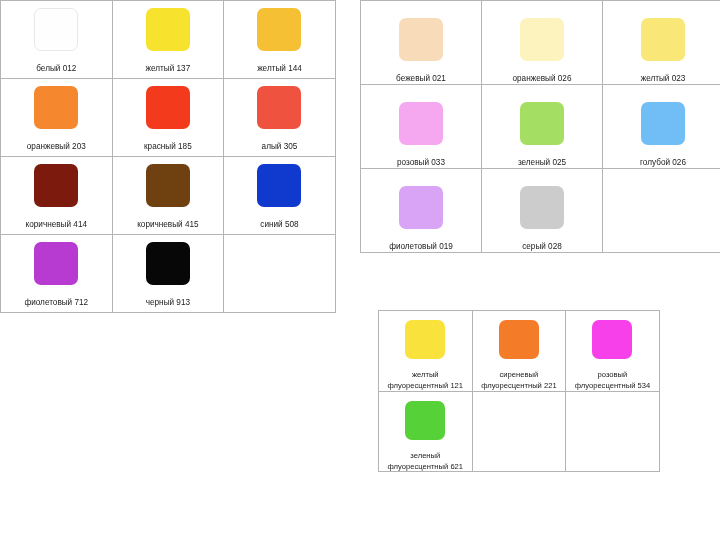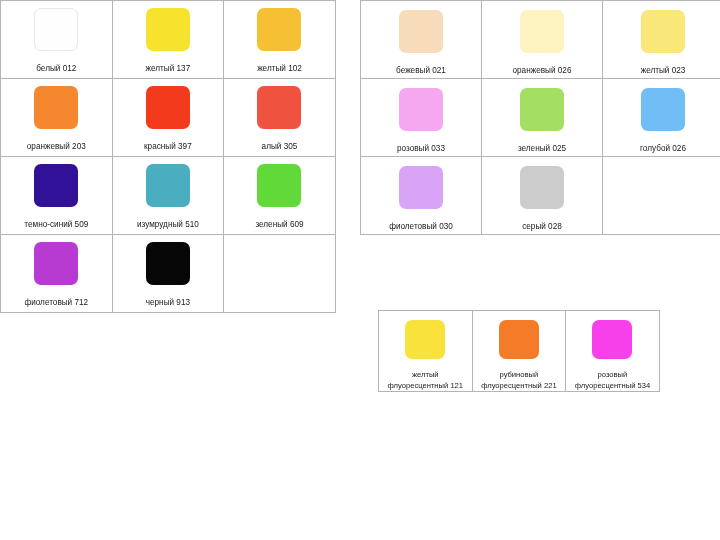--- a/index.html
+++ b/index.html
@@ -65,21 +65,21 @@
   #main-table .chip { width: 44px; height: 43px; }
   #main-table .cap { font-size: 8.2px; margin-top: 13px; }
 
   
   #pastel-table {
     left: 360px;
     top: 0px;
     width: 360px;
   }
   #pastel-table td { height: 77px; width: 120px; }
-  #pastel-table .cell-inner { padding-top: 9px; }
+  #pastel-table .cell-inner { padding-top: 17px; }
   #pastel-table .chip { width: 44px; height: 43px; }
   #pastel-table .cap { font-size: 8.2px; margin-top: 13px; }
 
   
   #fluor-table {
     left: 378px;
     top: 310px;
     width: 278px;
     border-radius: 15px;
   }
@@ -143,61 +143,61 @@
           </td>
           <td>
             <div class="cell-inner">
               <div class="chip" style="background: rgb(247, 227, 46);"></div>
               <div class="cap">желтый 137</div>
             </div>
           </td>
           <td>
             <div class="cell-inner">
               <div class="chip" style="background: rgb(245, 192, 51);"></div>
-              <div class="cap">желтый 102</div>
+              <div class="cap">желтый 144</div>
             </div>
           </td>
         </tr>
         <tr>
           <td>
             <div class="cell-inner">
               <div class="chip" style="background: rgb(245, 135, 46);"></div>
               <div class="cap">оранжевый 203</div>
             </div>
           </td>
           <td>
             <div class="cell-inner">
               <div class="chip" style="background: rgb(244, 58, 28);"></div>
-              <div class="cap">красный 397</div>
+              <div class="cap">красный 185</div>
             </div>
           </td>
           <td>
             <div class="cell-inner">
               <div class="chip" style="background: rgb(239, 83, 64);"></div>
               <div class="cap">алый 305</div>
             </div>
           </td>
         </tr>
         <tr>
           <td>
             <div class="cell-inner">
-              <div class="chip" style="background: rgb(49, 17, 152);"></div>
-              <div class="cap">темно-синий  509</div>
-            </div>
-          </td>
-          <td>
-            <div class="cell-inner">
-              <div class="chip" style="background: rgb(74, 174, 192);"></div>
-              <div class="cap">изумрудный  510</div>
-            </div>
-          </td>
-          <td>
-            <div class="cell-inner">
-              <div class="chip" style="background: rgb(97, 217, 56);"></div>
-              <div class="cap">зеленый 609</div>
+              <div class="chip" style="background: rgb(123, 26, 13);"></div>
+              <div class="cap">коричневый 414</div>
+            </div>
+          </td>
+          <td>
+            <div class="cell-inner">
+              <div class="chip" style="background: rgb(111, 65, 17);"></div>
+              <div class="cap">коричневый 415</div>
+            </div>
+          </td>
+          <td>
+            <div class="cell-inner">
+              <div class="chip" style="background: rgb(16, 57, 206);"></div>
+              <div class="cap">синий 508</div>
             </div>
           </td>
         </tr>
         <tr>
           <td>
             <div class="cell-inner">
               <div class="chip" style="background: rgb(183, 59, 209);"></div>
               <div class="cap">фиолетовый 712</div>
             </div>
           </td>
@@ -256,21 +256,21 @@
             <div class="cell-inner">
               <div class="chip" style="background: rgb(113, 189, 245);"></div>
               <div class="cap">голубой 026</div>
             </div>
           </td>
         </tr>
         <tr>
           <td>
             <div class="cell-inner">
               <div class="chip" style="background: rgb(217, 164, 245);"></div>
-              <div class="cap">фиолетовый 030</div>
+              <div class="cap">фиолетовый 019</div>
             </div>
           </td>
           <td>
             <div class="cell-inner">
               <div class="chip" style="background: rgb(204, 204, 204);"></div>
               <div class="cap">серый 028</div>
             </div>
           </td>
           <td class="cell-empty">
             <div class="cell-inner">
@@ -287,27 +287,47 @@
         <tr>
           <td>
             <div class="cell-inner">
               <div class="chip" style="background: rgb(250, 226, 60);"></div>
               <div class="cap"><span class="cap-l1">желтый</span><span class="cap-l2">флуоресцентный 121</span></div>
             </div>
           </td>
           <td>
             <div class="cell-inner">
               <div class="chip" style="background: rgb(244, 123, 40);"></div>
-              <div class="cap"><span class="cap-l1">рубиновый</span><span class="cap-l2">флуоресцентный 221</span></div>
+              <div class="cap"><span class="cap-l1">сиреневый</span><span class="cap-l2">флуоресцентный 221</span></div>
             </div>
           </td>
           <td>
             <div class="cell-inner">
               <div class="chip" style="background: rgb(247, 63, 234);"></div>
               <div class="cap"><span class="cap-l1">розовый</span><span class="cap-l2">флуоресцентный 534</span></div>
+            </div>
+          </td>
+        </tr>
+        <tr>
+          <td>
+            <div class="cell-inner">
+              <div class="chip" style="background: rgb(86, 209, 56);"></div>
+              <div class="cap"><span class="cap-l1">зеленый</span><span class="cap-l2">флуоресцентный 621</span></div>
+            </div>
+          </td>
+          <td class="cell-empty">
+            <div class="cell-inner">
+              <div class="chip"></div>
+              <div class="cap"><span class="cap-l1"></span><span class="cap-l2"></span></div>
+            </div>
+          </td>
+          <td class="cell-empty">
+            <div class="cell-inner">
+              <div class="chip"></div>
+              <div class="cap"><span class="cap-l1"></span><span class="cap-l2"></span></div>
             </div>
           </td>
         </tr>
       </tbody>
   </table>
 
   <div id="watermark">
     <span class="wm-mark">
       <i class="wm-dot-tl"></i>
         <i class="wm-dot-tr"></i>

